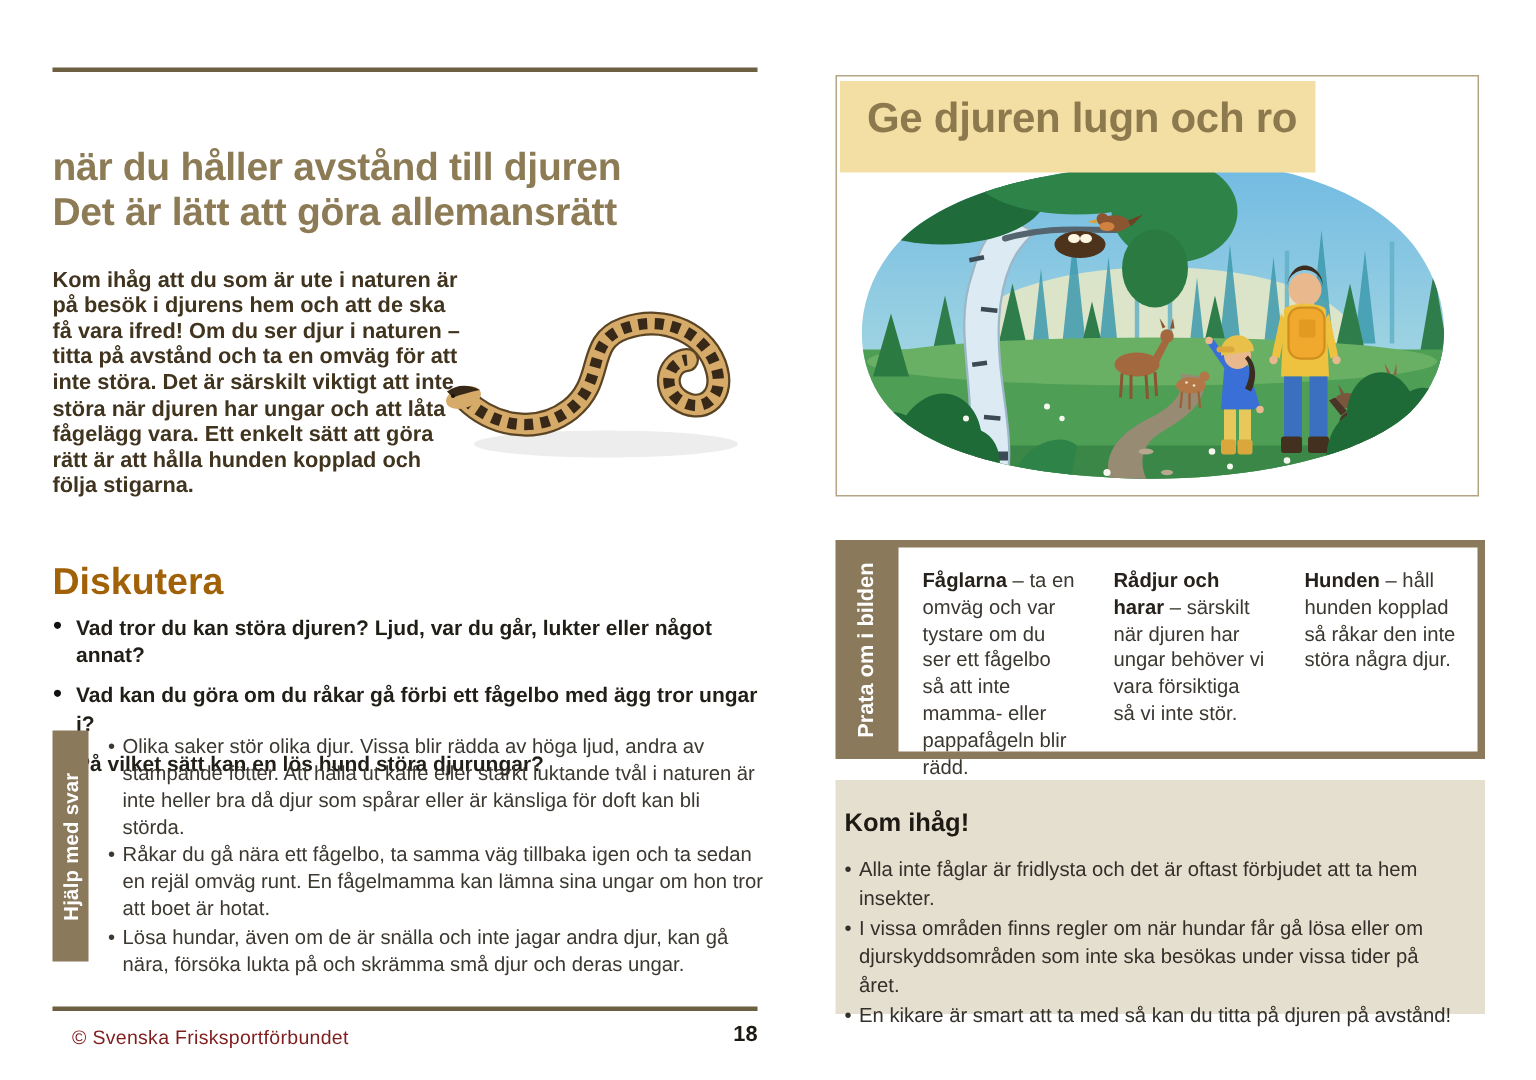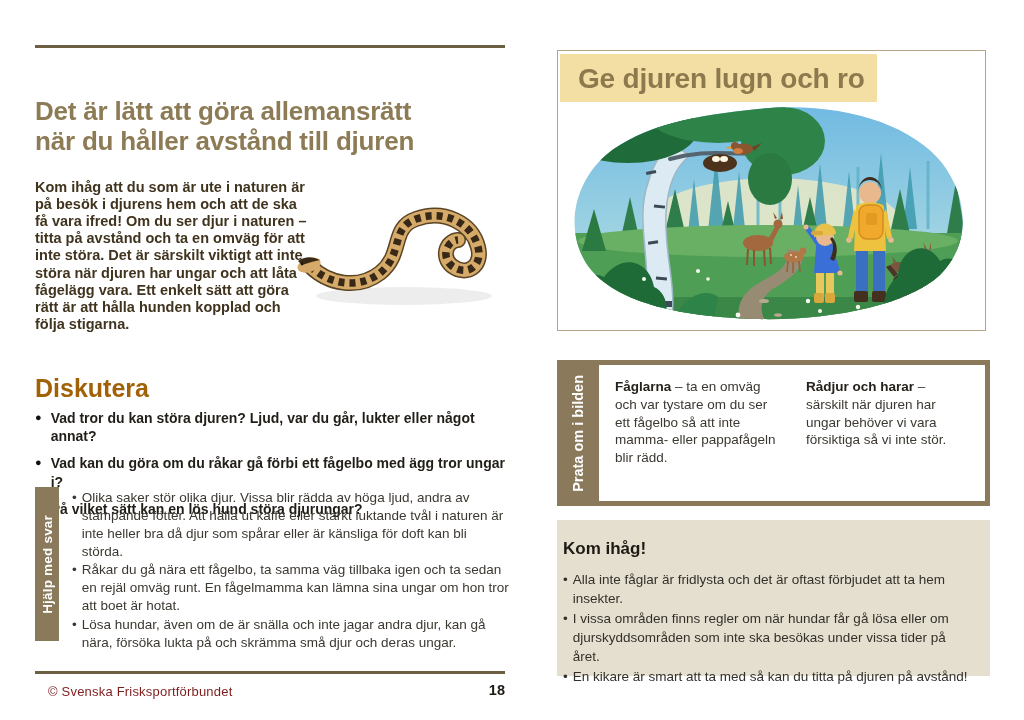--- a/index.html
+++ b/index.html
@@ -38,21 +38,21 @@
   .help-content .marker { color:#3c3831; font-size:13.5px; }
 
   .footer-copyright { position:absolute; left:48px; top:684px;
     font-size:13px; color:#7f1d1d; letter-spacing:0.2px; }
   .footer-page { position:absolute; left:35px; top:682px; width:470px; text-align:right;
     font-size:14.5px; font-weight:800; color:#1c1913; }
 
   
   .illus-box { position:absolute; left:557px; top:50px; width:429px; height:281px;
     border:1.5px solid #b5a584; background:#fff; }
-  .panel-title { position:absolute; left:2px; top:3px; width:317px; height:48px;
+  .panel-title { position:absolute; left:2px; top:3px; width:317px; height:61px;
     background:#f3dfa4; color:#8c7a4e; font-size:28px; font-weight:800;
     line-height:50px; padding-left:18px; letter-spacing:-0.2px; }
   .forest-wrap { position:absolute; left:0px; top:50px; width:426px; height:228px; }
 
   .talk-box { position:absolute; left:557px; top:360px; width:433px; height:146px;
     background:#8a795b; display:flex; }
   .talk-tab { width:42px; display:flex; align-items:center; justify-content:center; }
   .talk-tab span { writing-mode:vertical-rl; transform:rotate(180deg);
     color:#ffffff; font-weight:700; font-size:14.5px; white-space:nowrap; }
   .talk-inner { flex:1; background:#ffffff; margin:5px 5px 5px 0;
@@ -68,22 +68,22 @@
   .remember-box .marker { color:#33302a; }
 </style>
 </head>
 <body>
 
 <div class="page">
 
   <div class="rule-top"></div>
 
   <h1 class="main-title">
+    <span style="display:block">när du håller avstånd till djuren</span>
     <span style="display:block">Det är lätt att göra allemansrätt</span>
-    <span style="display:block">när du håller avstånd till djuren</span>
   </h1>
 
   <p class="intro">Kom ihåg att du som är ute i naturen är på besök i djurens hem och att de ska få vara ifred! Om du ser djur i naturen – titta på avstånd och ta en omväg för att inte störa. Det är särskilt viktigt att inte störa när djuren har ungar och att låta fågelägg vara. Ett enkelt sätt att göra rätt är att hålla hunden kopplad och följa stigarna.</p>
 
   <div class="snake-wrap">
     <svg width="222" height="142" viewBox="0 0 222 142">
       <ellipse cx="112" cy="118" rx="88" ry="9" fill="#000" opacity="0.07"></ellipse>
       <path d="M 18 88 C 36 106, 66 112, 88 95 C 112 76, 98 50, 124 41
                C 152 31, 180 45, 186 69 C 191 88, 175 99, 160 88
                C 149 79, 154 63, 166 62" fill="none" stroke="#5a4424" stroke-width="16" stroke-linecap="round"></path>
@@ -332,20 +332,21 @@
     <div class="panel-title">Ge djuren lugn och ro</div>
   </div>
 
   <div class="talk-box">
     <div class="talk-tab">
       <span>Prata om i bilden</span>
     </div>
     <div class="talk-inner">
       <p class="talk-col"><strong>Fåglarna</strong><span> – ta en omväg och var tystare om du ser ett fågelbo så att inte mamma- eller pappafågeln blir rädd.</span></p>
       <p class="talk-col"><strong>Rådjur och harar</strong><span> – särskilt när djuren har ungar behöver vi vara försiktiga så vi inte stör.</span></p>
+      <p class="talk-col"><strong>Hunden</strong><span> – håll hunden kopplad så råkar den inte störa några djur.</span></p>
     </div>
   </div>
 
   <div class="remember-box">
     <div class="remember-title">Kom ihåg!</div>
     <ul>
       <li>
         <span class="marker">•</span>
         <span>Alla inte fåglar är fridlysta och det är oftast förbjudet att ta hem insekter.</span>
       </li>

